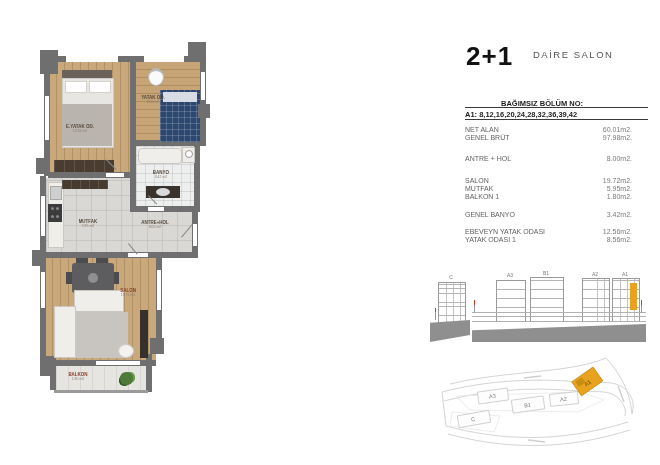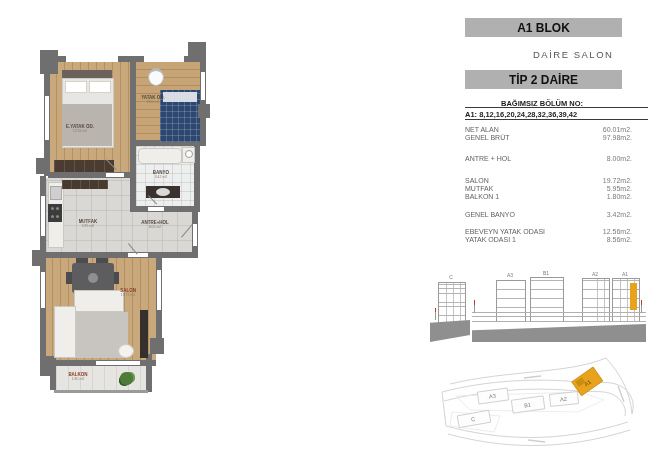--- a/index.html
+++ b/index.html
@@ -47,27 +47,22 @@
   .ground{background:#8f8f8f;}
   .tline{height:1px;background:#b0b0b0;}
   .tick{width:1px;background:linear-gradient(#c0392b 0 35%,#999 35% 100%);}
   .z2{z-index:2}.z3{z-index:3}.z4{z-index:4}
 </style>
 </head>
 <body>
 
 <div id="stage">
 
-  <div class="abs bar" style="top:18px;">
-    <span>A1 BLOK</span>
-  </div>
+  <div class="abs big-unit">2+1</div>
   <div class="abs plan-label">DAİRE SALON</div>
-  <div class="abs bar" style="top:70px;">
-    <span>TİP 2 DAİRE</span>
-  </div>
 
   <div class="abs sec-title" style="top:99px;padding-left:36px;">BAĞIMSIZ BÖLÜM NO:</div>
   <div class="abs sec-line" style="top:107px;"></div>
   <div class="abs sec-title" style="top:110px;">A1: 8,12,16,20,24,28,32,36,39,42</div>
   <div class="abs sec-line" style="top:119px;"></div>
 
   <div class="abs row" style="top:126px;">
     <span class="lab">NET ALAN</span>
     <span class="val">60.01m2.</span>
   </div>

